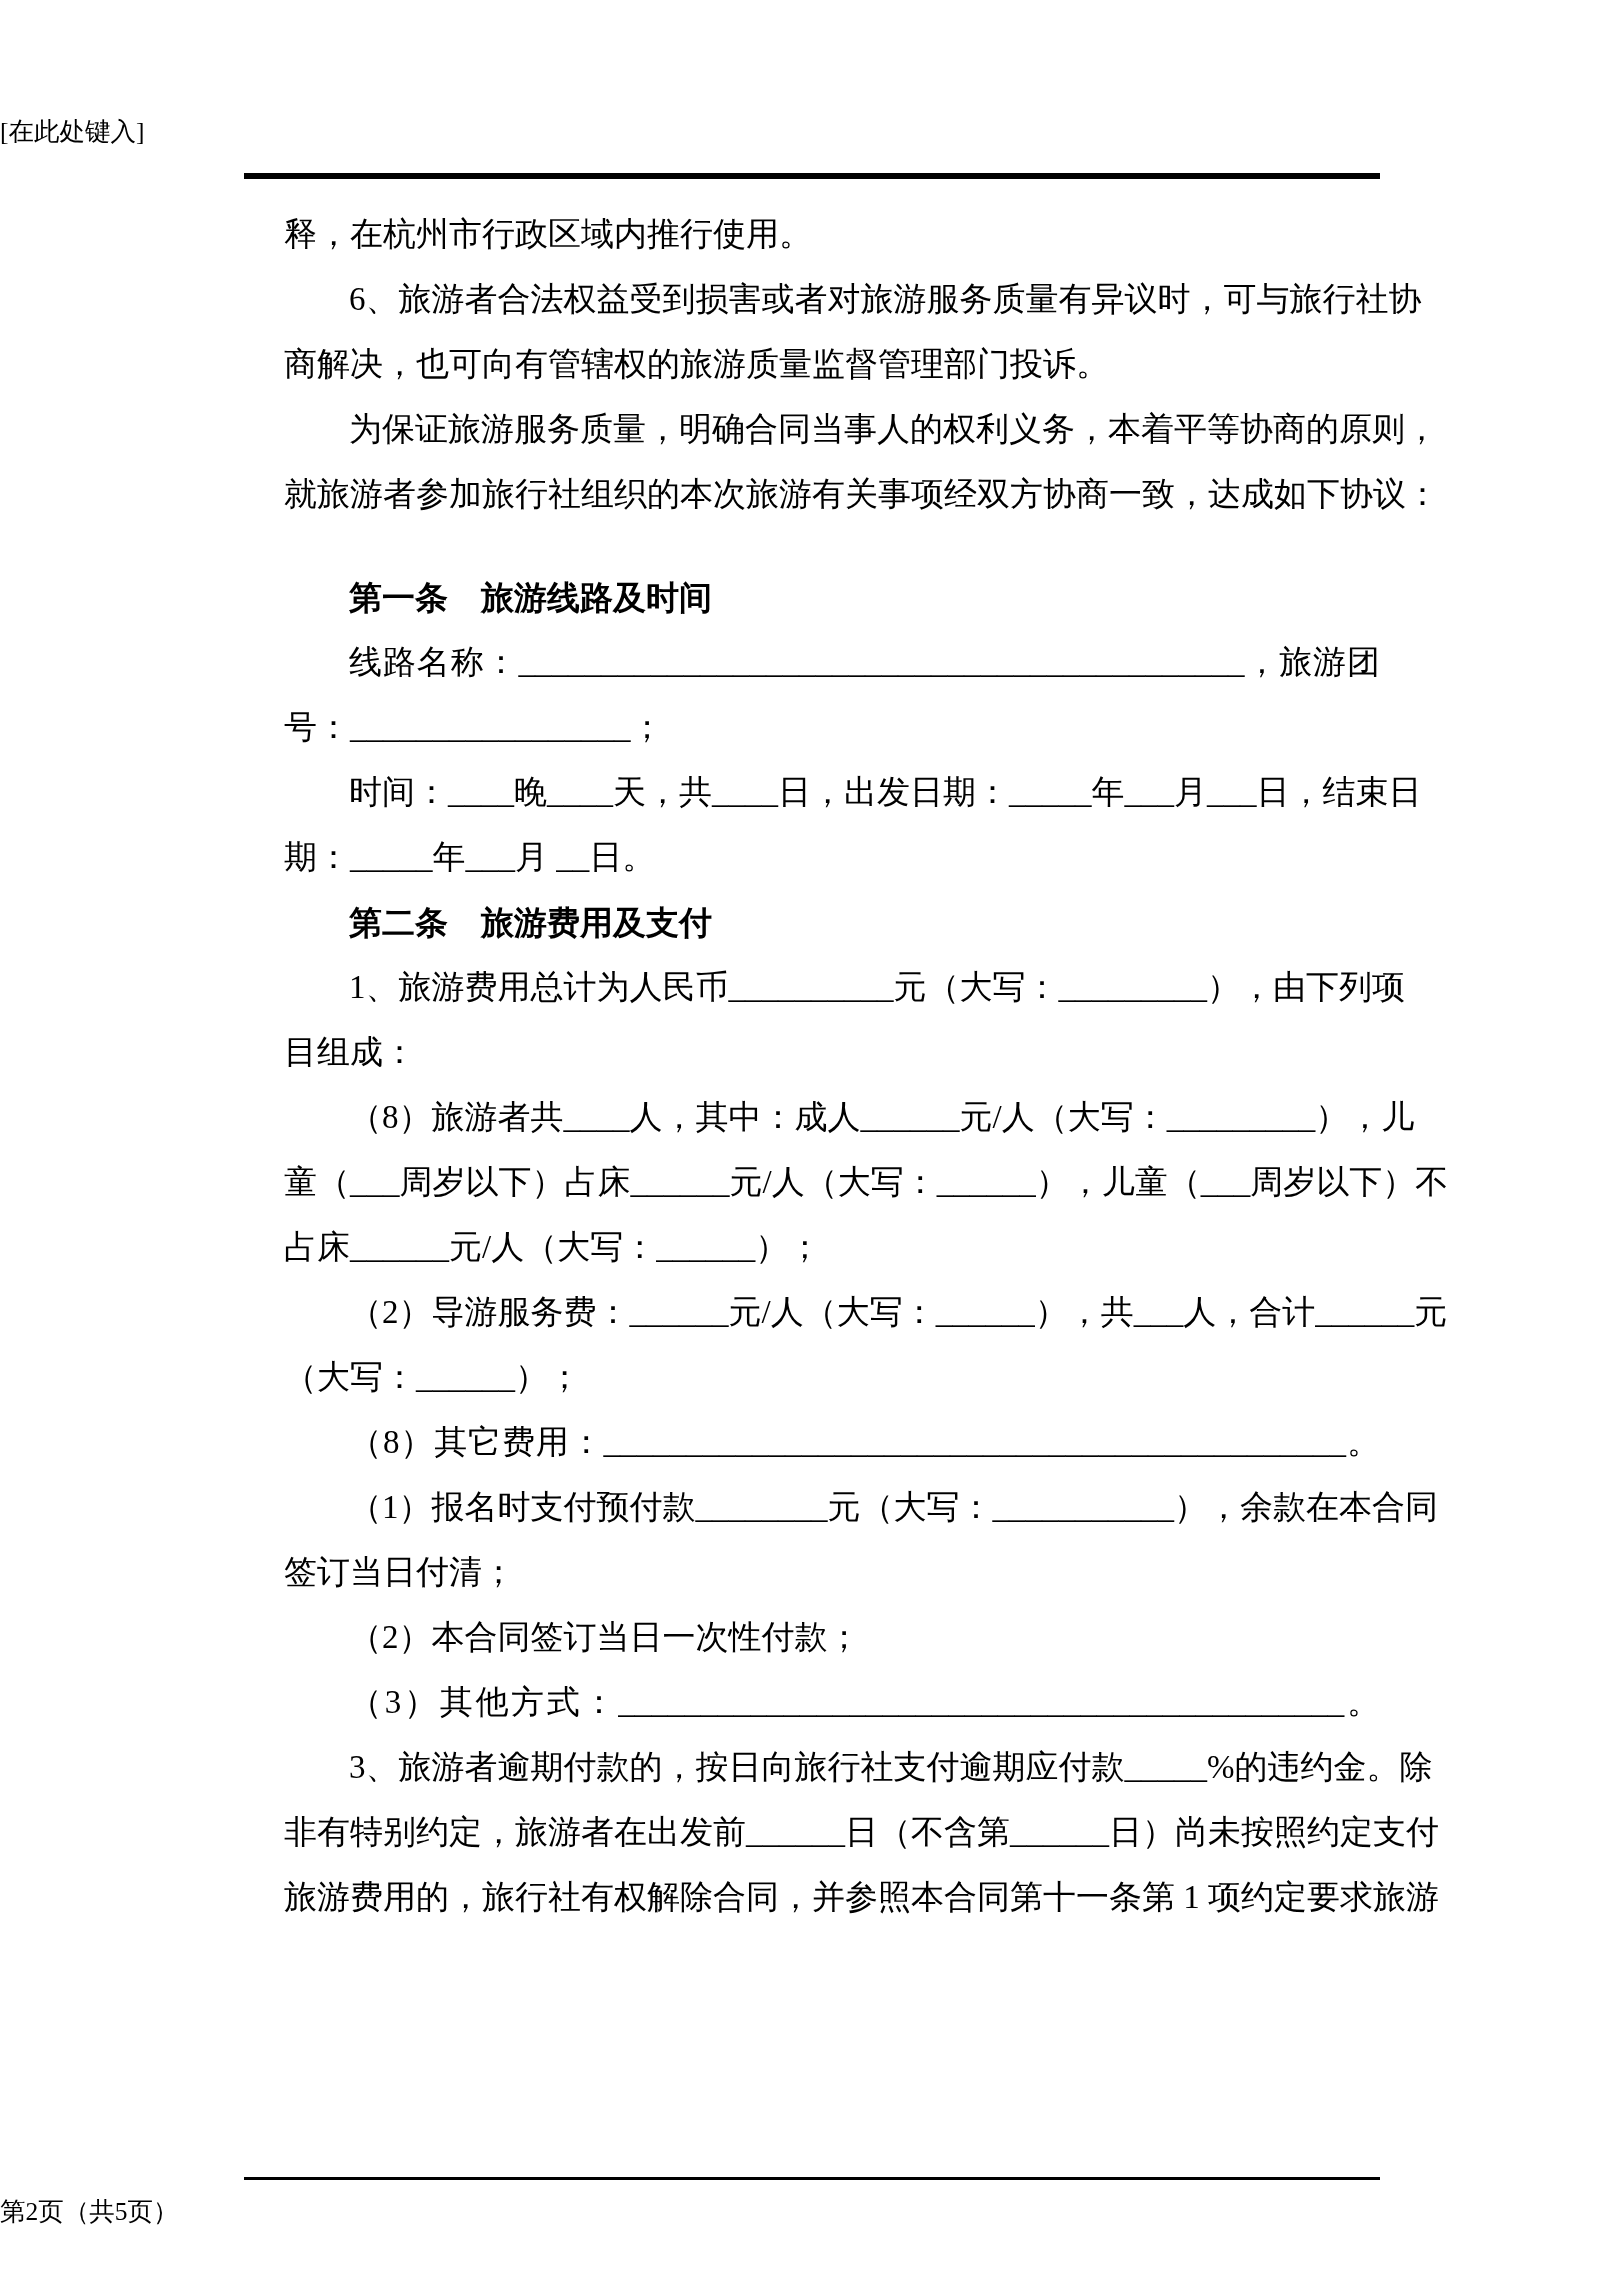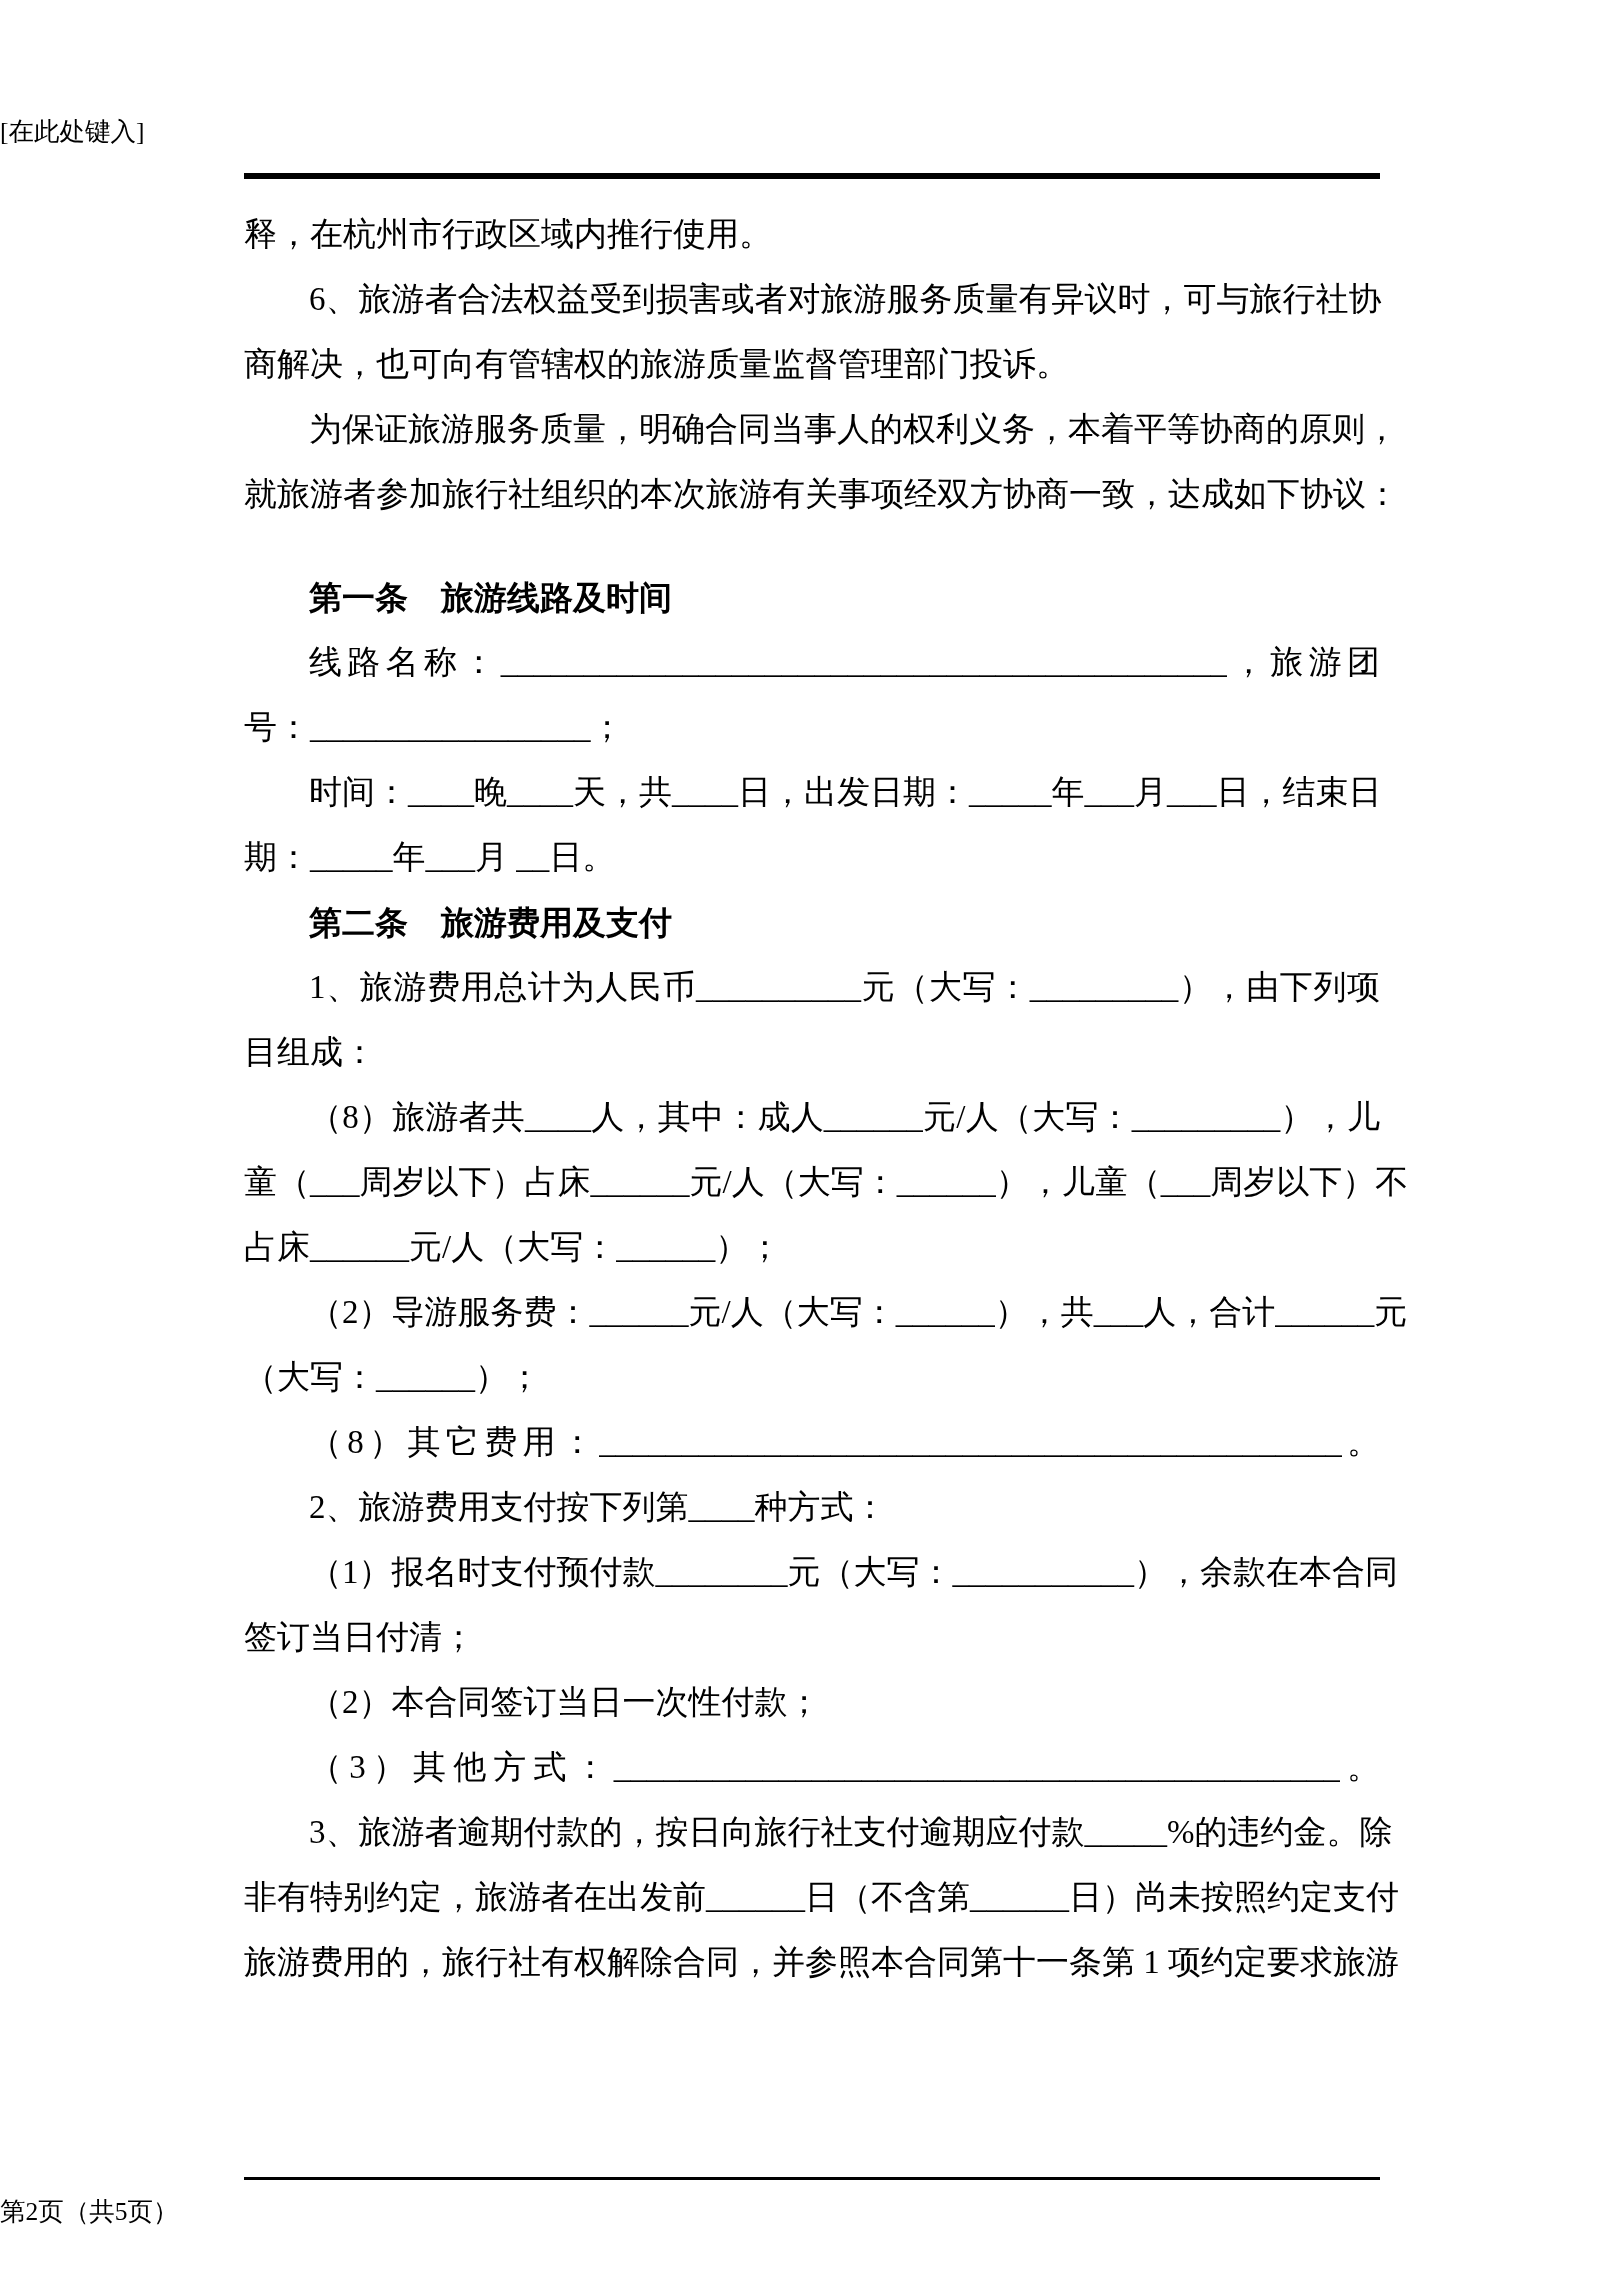--- a/index.html
+++ b/index.html
@@ -39,20 +39,21 @@
     top: 202px;
     left: 244px;
     width: 1136px;
   }
   .line {
     font-size: 33px;
     height: 65px;
     line-height: 65px;
     white-space: nowrap;
     text-align: left;
+    margin-left: 40px;
   }
   .line.justify {
     text-align: justify;
     text-align-last: justify;
     text-justify: inter-ideograph;
   }
   .line.indent {
     text-indent: 65px;
   }
   .line.heading {
@@ -103,21 +104,20 @@
       <div class="line">期：_____年___月 __日。</div>
       <div class="line heading indent">第二条　旅游费用及支付</div>
       <div class="line indent justify">1、旅游费用总计为人民币__________元（大写：_________），由下列项</div>
       <div class="line">目组成：</div>
       <div class="line indent justify">（8）旅游者共____人，其中：成人______元/人（大写：_________），儿</div>
       <div class="line justify">童（___周岁以下）占床______元/人（大写：______），儿童（___周岁以下）不</div>
       <div class="line">占床______元/人（大写：______）；</div>
       <div class="line indent justify">（2）导游服务费：______元/人（大写：______），共___人，合计______元</div>
       <div class="line">（大写：______）；</div>
       <div class="line indent justify">（8）其它费用：_____________________________________________。</div>
-      <div class="line indent">2、旅游费用支付按下列第____种方式：</div>
       <div class="line indent justify">（1）报名时支付预付款________元（大写：___________），余款在本合同</div>
       <div class="line">签订当日付清；</div>
       <div class="line indent">（2）本合同签订当日一次性付款；</div>
       <div class="line indent justify">（3）其他方式：____________________________________________。</div>
       <div class="line indent justify">3、旅游者逾期付款的，按日向旅行社支付逾期应付款_____%的违约金。除</div>
       <div class="line justify">非有特别约定，旅游者在出发前______日（不含第______日）尚未按照约定支付</div>
       <div class="line justify">旅游费用的，旅行社有权解除合同，并参照本合同第十一条第 1 项约定要求旅游</div>
     </div>
 
   <div class="footer-rule"></div>

